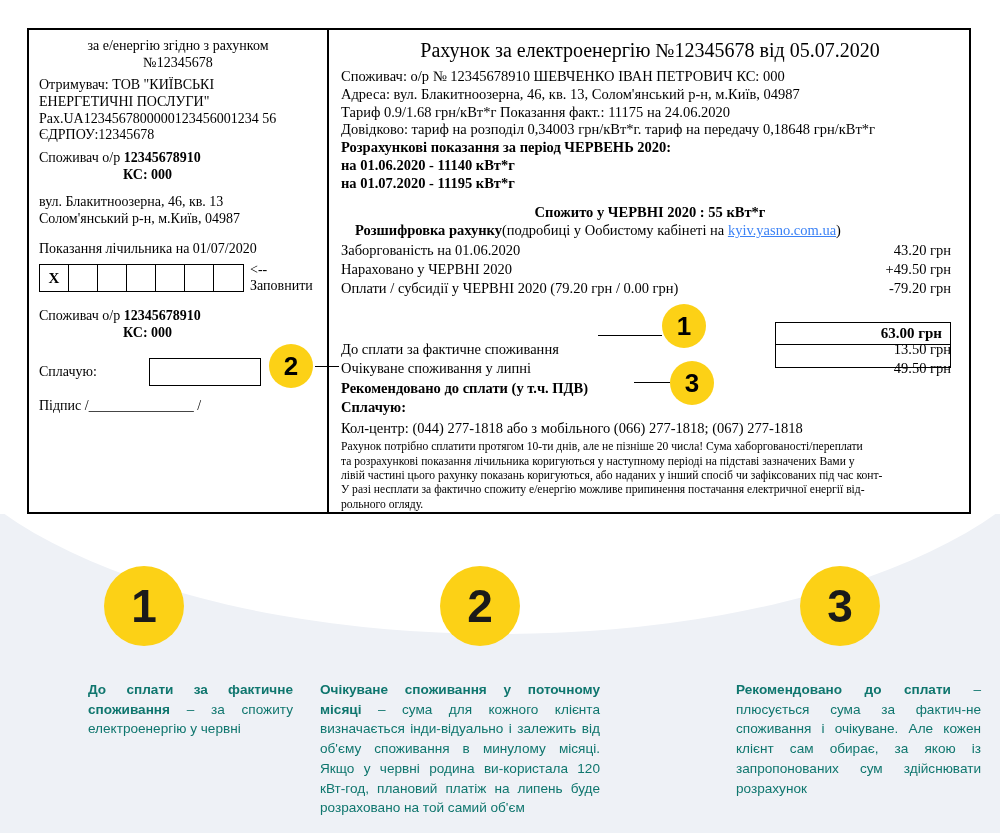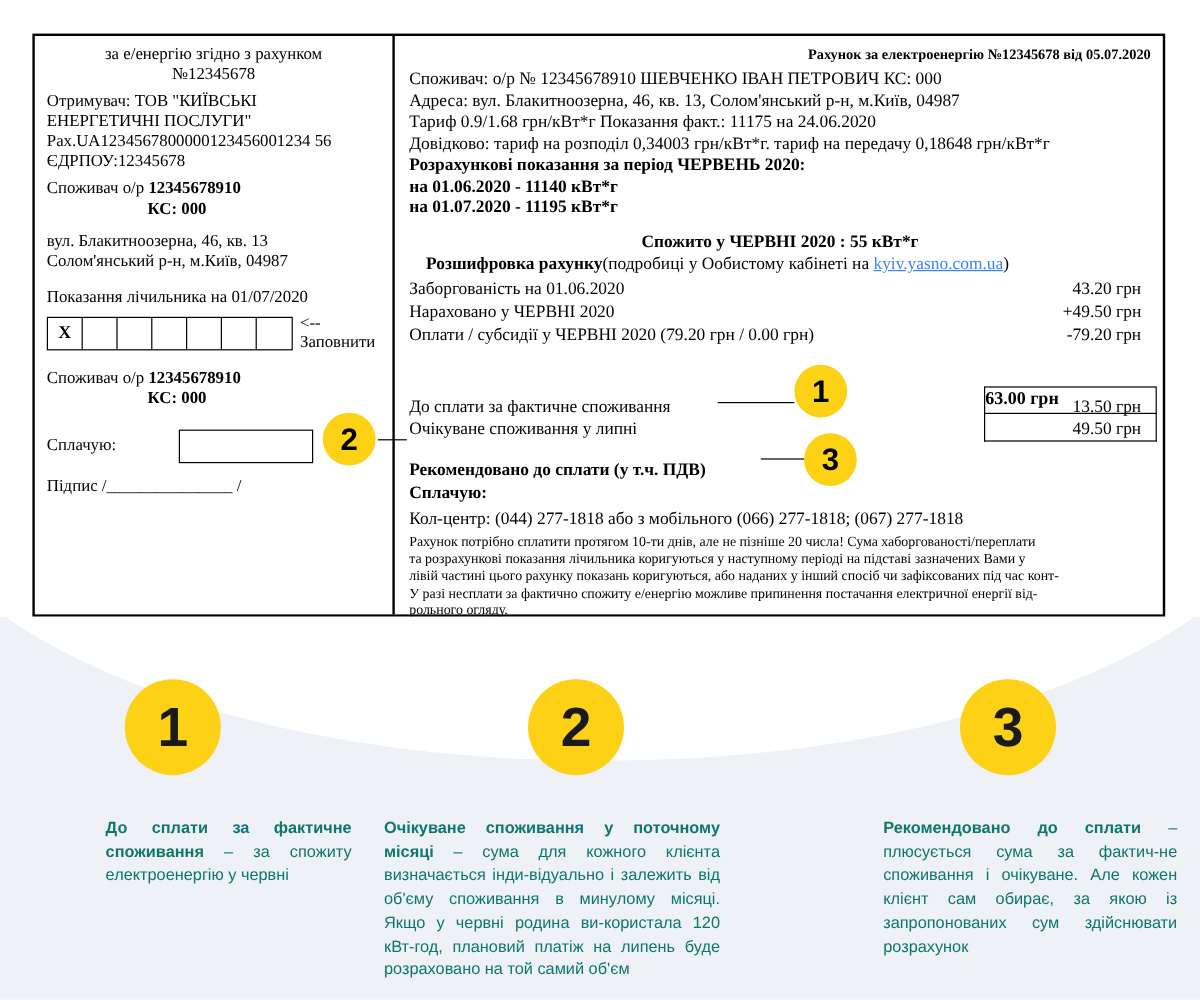--- a/index.html
+++ b/index.html
@@ -50,33 +50,33 @@
   }
   .meter-cell:last-child{border-right:none;}
   .fill-note{font-size:14px;margin-left:6px;}
 
   .pay-row{display:flex;align-items:center;margin-top:16px;}
   .pay-label{font-size:14px;width:110px;}
   .pay-box{width:110px;height:26px;border:1px solid #000;}
   .sign-row{font-size:14px;margin-top:12px;}
 
   
-  .r-title{font-weight:bold;font-size:12px;text-align:right;line-height:1.2;}
+  .r-title{font-weight:normal;font-size:20px;text-align:center;line-height:1.2;}
   .r-ln{font-size:14.5px;line-height:1.23;}
   .cctr{text-align:left;font-weight:bold;}
   .link{color:#3b82f6;text-decoration:underline;}
 
   .amt-line{display:flex;justify-content:space-between;font-size:14.5px;line-height:1.3;}
   .amt-line .lbl{white-space:nowrap;}
   .amt-line .val{white-space:nowrap;padding-right:8px;}
 
   .amtbox{
-    position:absolute;right:5px;
-    width:144px;height:23px;border:1px solid #000;
-    box-sizing:border-box;text-align:left;padding-right:8px;
+    position:absolute;right:18px;
+    width:176px;height:23px;border:1px solid #000;
+    box-sizing:border-box;text-align:right;padding-right:8px;
     font-weight:bold;font-size:15px;line-height:21px;
   }
   .amtbox.b1{top:292px;}
   .amtbox.b2{top:315px;border-top:none;}
 
   .fineprint{font-size:11.6px;line-height:1.24;text-align:justify;}
 
   
   .circ{
     position:absolute;border-radius:50%;
@@ -204,21 +204,21 @@
 
     <div class="amt-line" style="margin-top:42px;">
       <span class="lbl">До сплати за фактичне споживання</span>
       <span class="val">13.50 грн</span>
     </div>
     <div class="amt-line">
       <span class="lbl">Очікуване споживання у липні</span>
       <span class="val">49.50 грн</span>
     </div>
 
-    <div class="r-ln b" style="margin-top:16px;">Рекомендовано до сплати (у т.ч. ПДВ)</div>
+    <div class="r-ln b" style="margin-top:2px;">Рекомендовано до сплати (у т.ч. ПДВ)</div>
     <div class="r-ln b" style="margin-top:1px;">Сплачую:</div>
 
     <div class="amtbox b1">63.00 грн</div>
     <div class="amtbox b2"></div>
 
     <div class="r-ln" style="margin-top:4px;">Кол-центр:       (044) 277-1818 або з мобільного (066) 277-1818; (067) 277-1818</div>
 
     <div class="fineprint" style="margin-top:2px;">Рахунок потрібно сплатити протягом 10-ти днів, але не пізніше 20 числа! Сума хаборгованості/переплати</div>
     <div class="fineprint">та розрахункові показання лічильника коригуються у наступному періоді на підставі зазначених Вами у</div>
     <div class="fineprint">лівій частині цього рахунку показань коригуються, або наданих у інший спосіб чи зафіксованих під час конт-</div>

